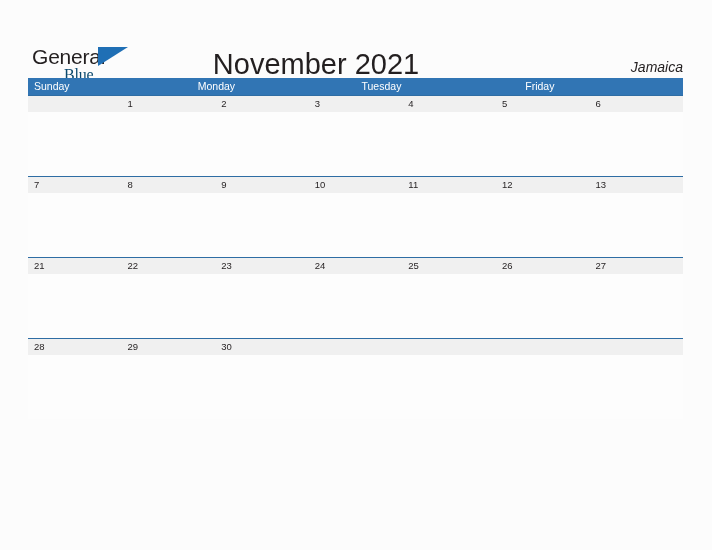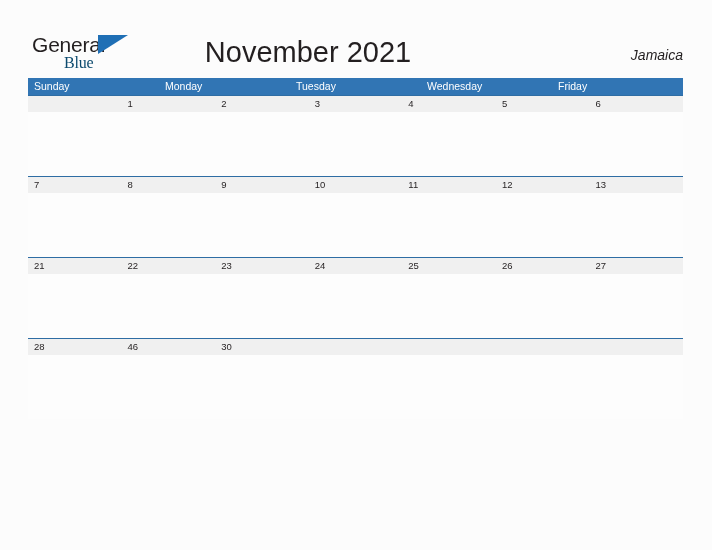--- a/index.html
+++ b/index.html
@@ -18,21 +18,21 @@
     position: relative;
     width: 712px;
     height: 550px;
     box-sizing: border-box;
   }
 
   
   .top-bar {
     position: absolute;
     left: 0;
-    top: 4px;
+    top: 16px;
     width: 712px;
     height: 78px;
   }
 
   .logo {
     position: absolute;
     left: 32px;
     top: 30px;
     width: 120px;
     height: 42px;
@@ -70,20 +70,21 @@
     position: absolute;
     left: 0;
     top: 32px;
     width: 616px;
     text-align: center;
     font-size: 29px;
     color: #231f20;
     font-weight: normal;
     letter-spacing: 0px;
     font-family: "Liberation Sans", sans-serif;
+    padding-left: 8px;
   }
 
   .locale {
     position: absolute;
     right: 29px;
     top: 43px;
     font-size: 14px;
     color: #231f20;
     font-family: "Liberation Sans", sans-serif;
     font-style: italic;
@@ -166,21 +167,20 @@
     <div class="locale">Jamaica</div>
 
   </div>
 
   <div class="calendar">
 
     <div class="weekday-row">
       <div class="weekday-cell">Sunday</div>
       <div class="weekday-cell">Monday</div>
       <div class="weekday-cell">Tuesday</div>
-      <div class="weekday-cell">Wednesday</div>
       <div class="weekday-cell">Friday</div>
     </div>
 
     <div class="week-row">
       <div class="date-band">
         <div class="date-cell"></div>
         <div class="date-cell">1</div>
         <div class="date-cell">2</div>
         <div class="date-cell">3</div>
         <div class="date-cell">4</div>
@@ -237,21 +237,21 @@
         <div class="body-cell"></div>
         <div class="body-cell"></div>
         <div class="body-cell"></div>
         <div class="body-cell"></div>
       </div>
     </div>
 
     <div class="week-row">
       <div class="date-band">
         <div class="date-cell">28</div>
-        <div class="date-cell">46</div>
+        <div class="date-cell">29</div>
         <div class="date-cell">30</div>
         <div class="date-cell"></div>
         <div class="date-cell"></div>
         <div class="date-cell"></div>
         <div class="date-cell"></div>
       </div>
       <div class="week-body">
         <div class="body-cell"></div>
         <div class="body-cell"></div>
         <div class="body-cell"></div>

